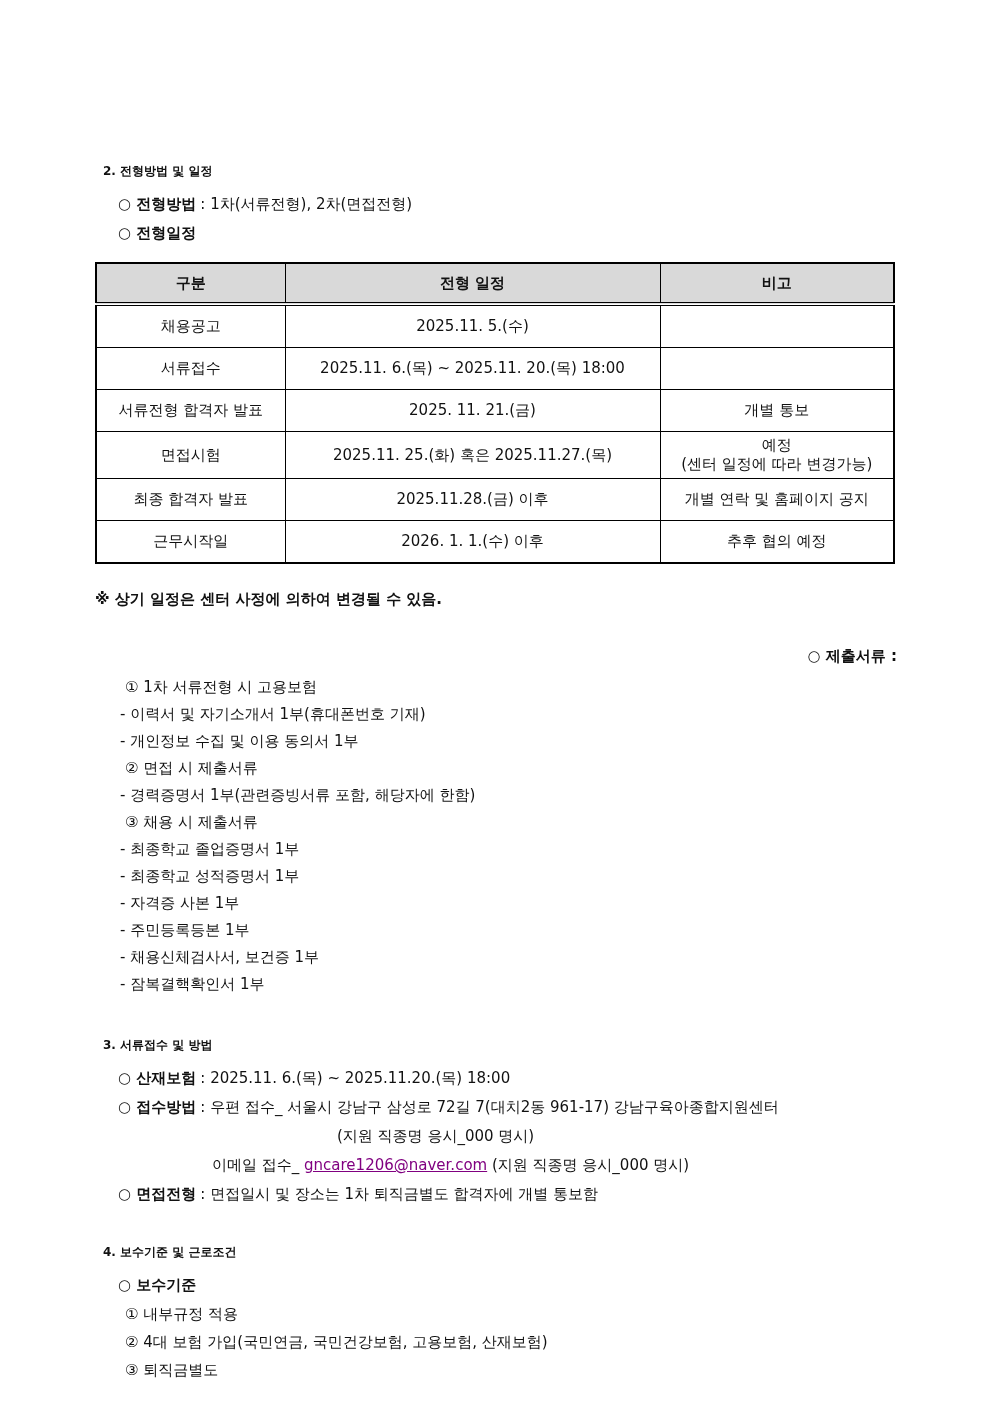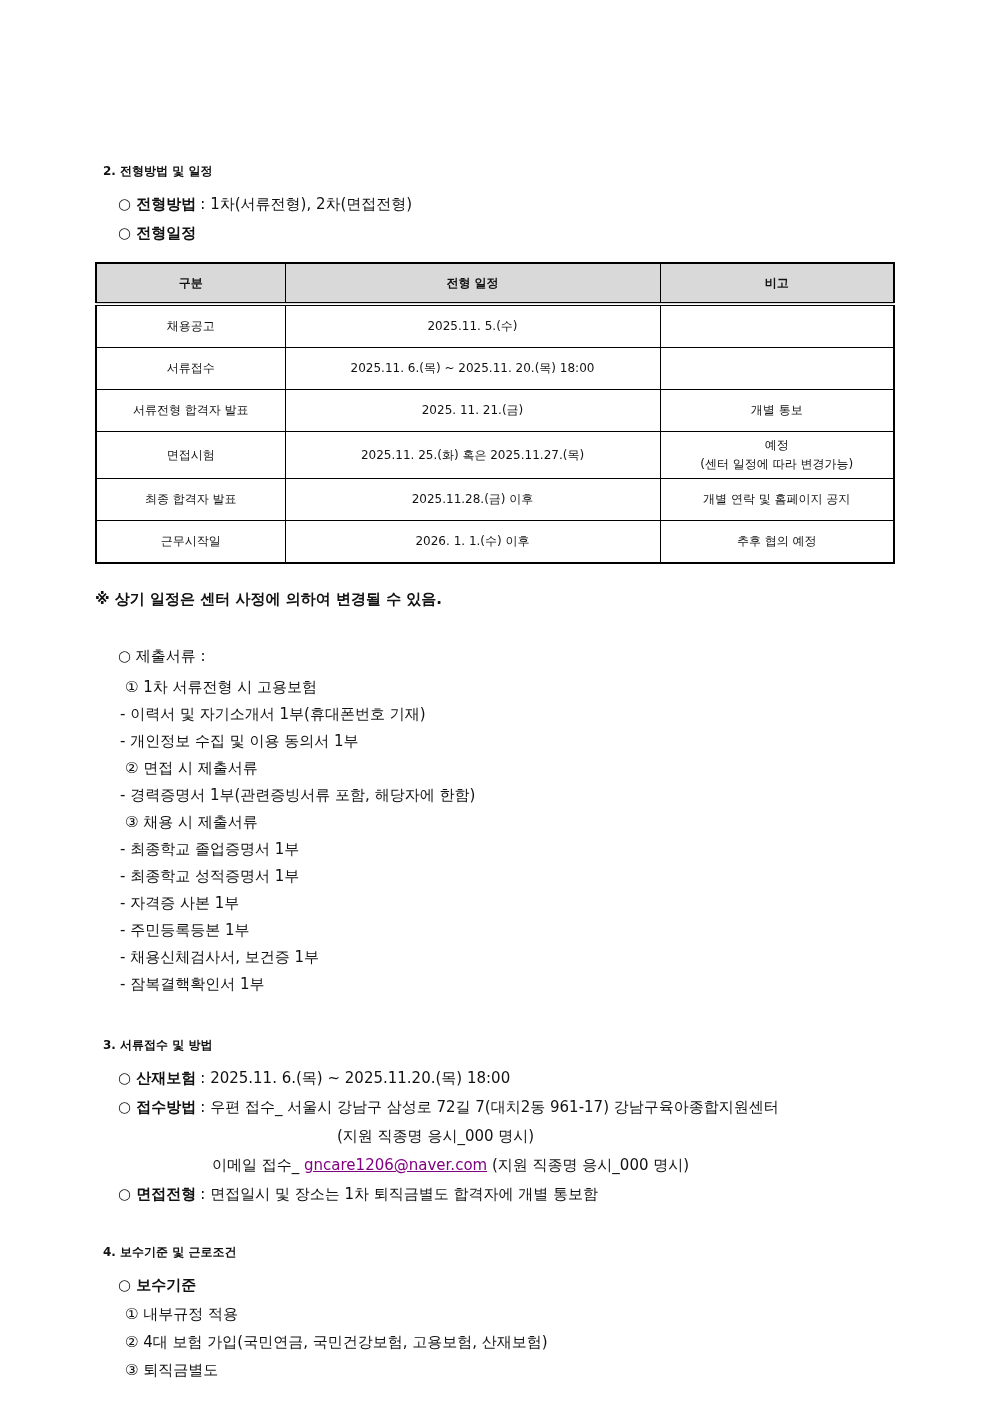--- a/index.html
+++ b/index.html
@@ -36,42 +36,43 @@
     table-layout: fixed;
   }
   table.sched col.c1 { width: 189px; }
   table.sched col.c2 { width: 375px; }
   table.sched col.c3 { width: 234px; }
   table.sched th, table.sched td {
     border: 1px solid #000;
     text-align: center;
     vertical-align: middle;
     padding: 4px 6px;
-    font-size: 12px;
+    font-size: 15px;
     font-weight: normal;
   }
   table.sched { border: 2px solid #000; }
   table.sched thead th {
     background: #d9d9d9;
     font-weight: bold;
     height: 30px;
     border-bottom: 4px double #000;
   }
   table.sched tbody td { height: 33px; }
   td.remark-multiline { white-space: pre-line; line-height: 19px; }
   .notes { margin-top: 20px; }
   .note-line {
     font-weight: bold;
     line-height: 30px;
   }
   .docs-head {
     margin-top: 28px;
     margin-left: 23px;
-    font-weight: normal;
+    font-weight: bold;
     line-height: 28px;
+    text-align: right;
   }
   .docs-list { margin-top: 4px; }
   .doc-item { line-height: 27px; }
   .doc-item.lvl1 { margin-left: 30px; }
   .doc-item.lvl2 { margin-left: 25px; }
   .section { margin-top: 36px; }
   .sub-line { margin-left: 23px; line-height: 29px; }
   .cont-line-center { margin-left: 242px; line-height: 29px; }
   .cont-line-email { margin-left: 117px; line-height: 29px; }
   a.email-link {

